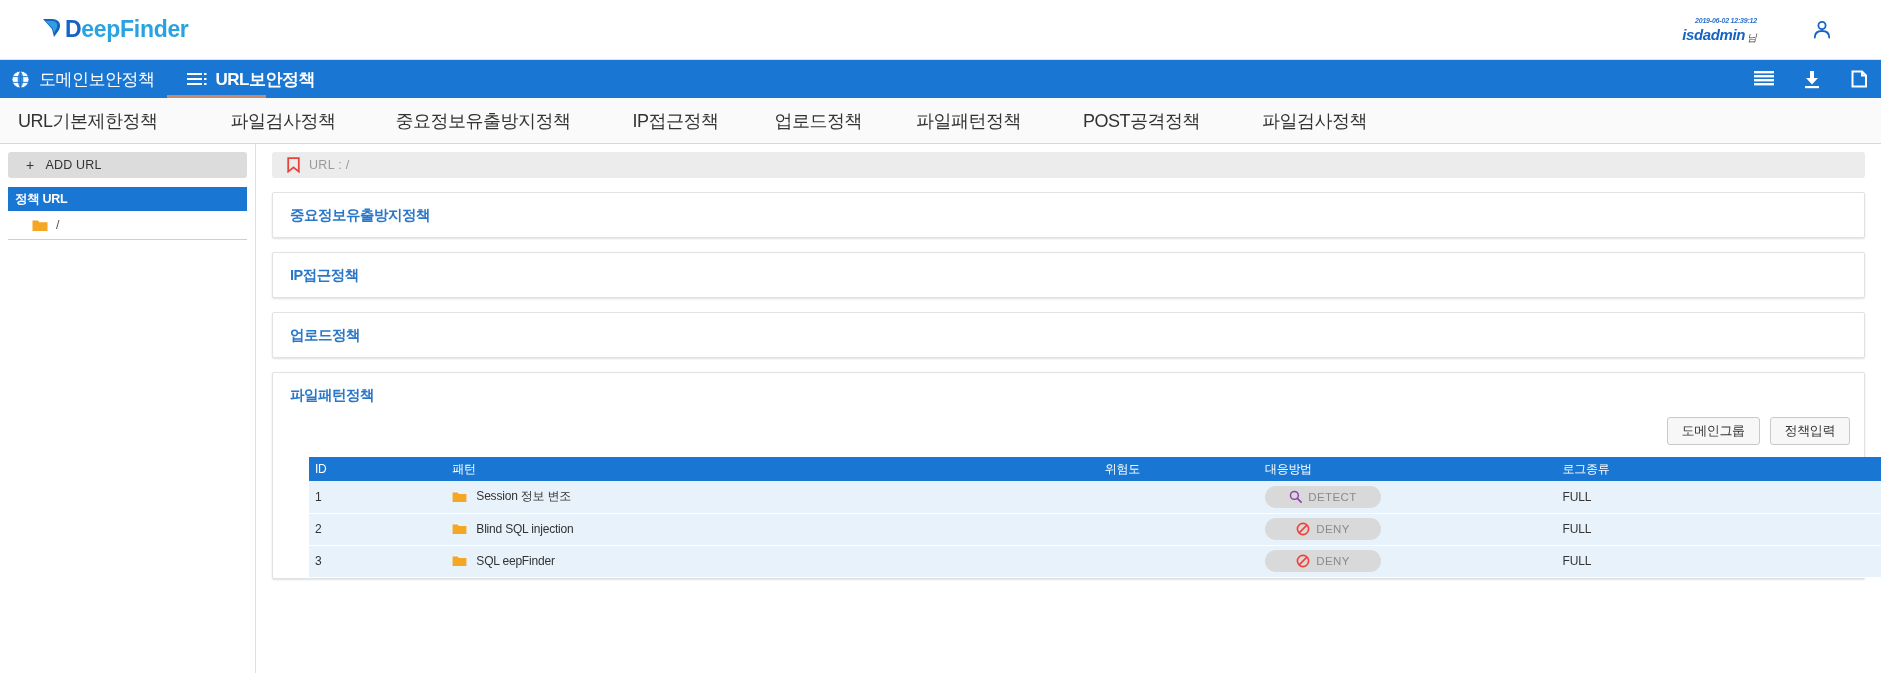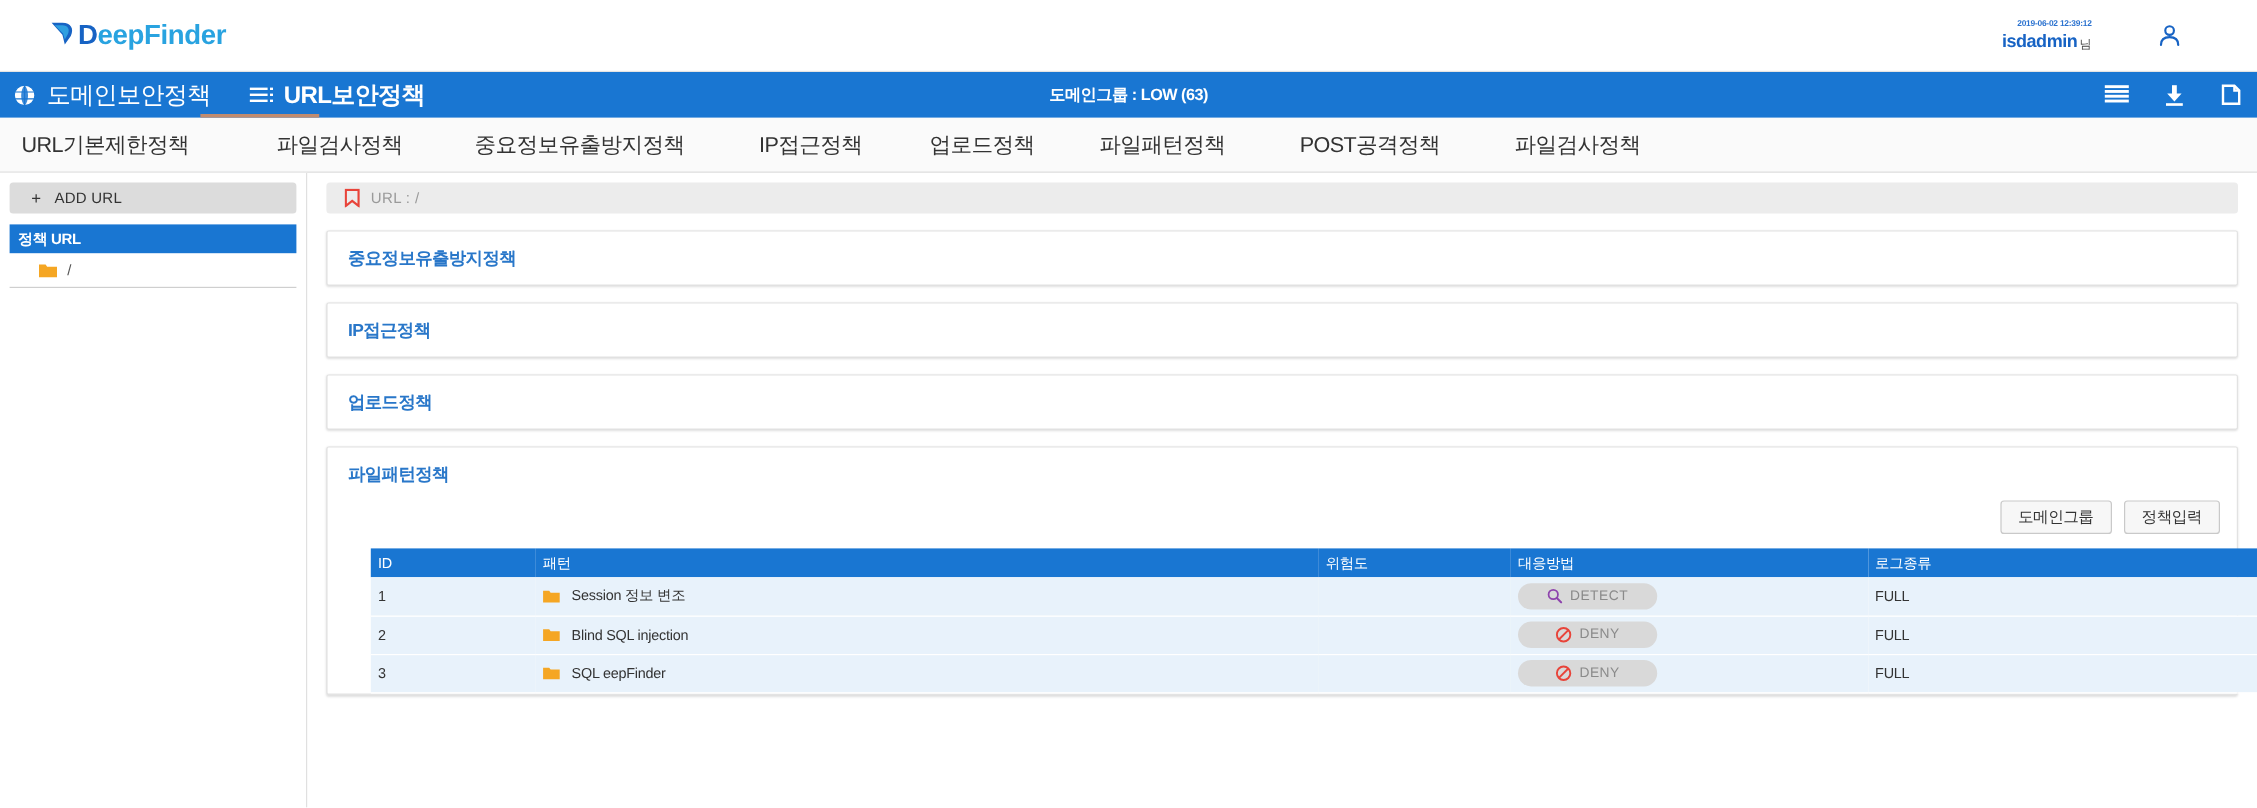--- a/index.html
+++ b/index.html
@@ -33,24 +33,25 @@
   }
   .logo-text .d-glyph {
     color: #1763c4;
   }
   .logo-mark {
     display: inline-block;
     vertical-align: middle;
   }
   .topbar-right {
     position: absolute;
-    right: 14px; top: 0;
+    right: 0; top: 0;
     height: 60px;
     display: flex;
     align-items: center;
+    font-style: italic;
   }
   .user-block {
     text-align: right;
     margin-right: 52px;
     line-height: 1.1;
   }
   .user-time {
     font-size: 7px;
     color: #2b72cf;
     letter-spacing: -0.2px;
@@ -86,21 +87,21 @@
     background: #1976d2;
     display: flex;
     align-items: center;
     position: relative;
   }
   .bluebar-item {
     display: flex;
     align-items: center;
     height: 38px;
     color: #ffffff;
-    font-size: 20px;
+    font-size: 17px;
     position: relative;
     padding: 11px 4px;
   }
   .bluebar-item .bi-label { letter-spacing: -0.5px; }
   .bluebar-item.first { margin-left: 7px; }
   .bluebar-item.second { margin-left: 24px; }
   .bluebar-item.active .bi-label { font-weight: bold; }
   .bluebar-item .bi-icon {
     margin-right: 9px;
     display: flex; align-items: center;
@@ -379,21 +380,20 @@
         <rect x="17" y="1" width="2.5" height="2" fill="#ffffff"></rect>
         <rect x="17" y="6" width="2.5" height="2" fill="#ffffff"></rect>
         <rect x="17" y="11" width="2.5" height="2" fill="#ffffff"></rect>
       </svg>
     </span>
     <span class="bi-label">URL보안정책</span>
   </div>
 
   <div class="active-underline"></div>
 
-  <div class="bluebar-center">도메인그룹 : LOW (63)</div>
 
   <div class="bluebar-right">
     <div class="bb-icon">
       <svg width="22" height="18" viewBox="0 0 22 18">
         <rect x="1" y="1" width="20" height="2.4" fill="#ffffff"></rect>
         <rect x="1" y="5" width="20" height="2.4" fill="#ffffff"></rect>
         <rect x="1" y="9" width="20" height="2.4" fill="#ffffff"></rect>
         <rect x="1" y="13" width="20" height="2.4" fill="#ffffff"></rect>
       </svg>
     </div>

